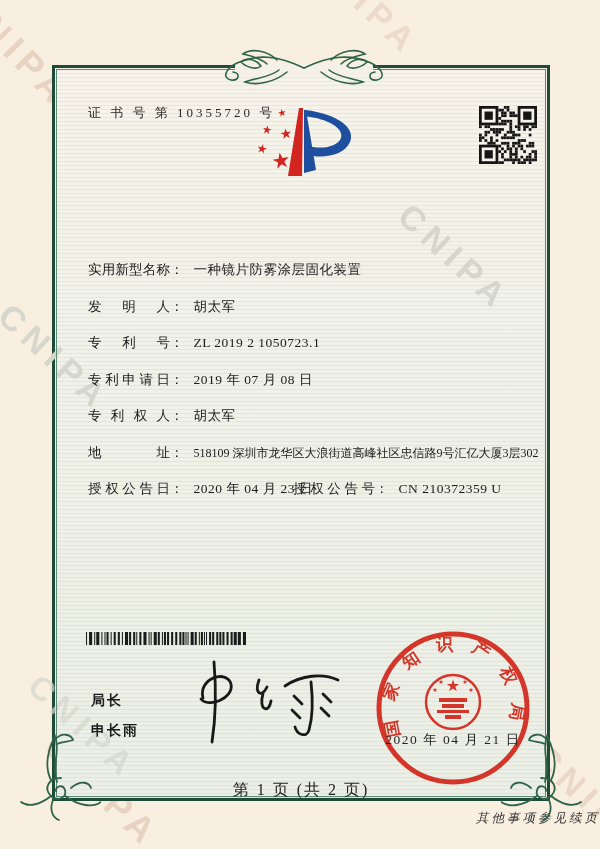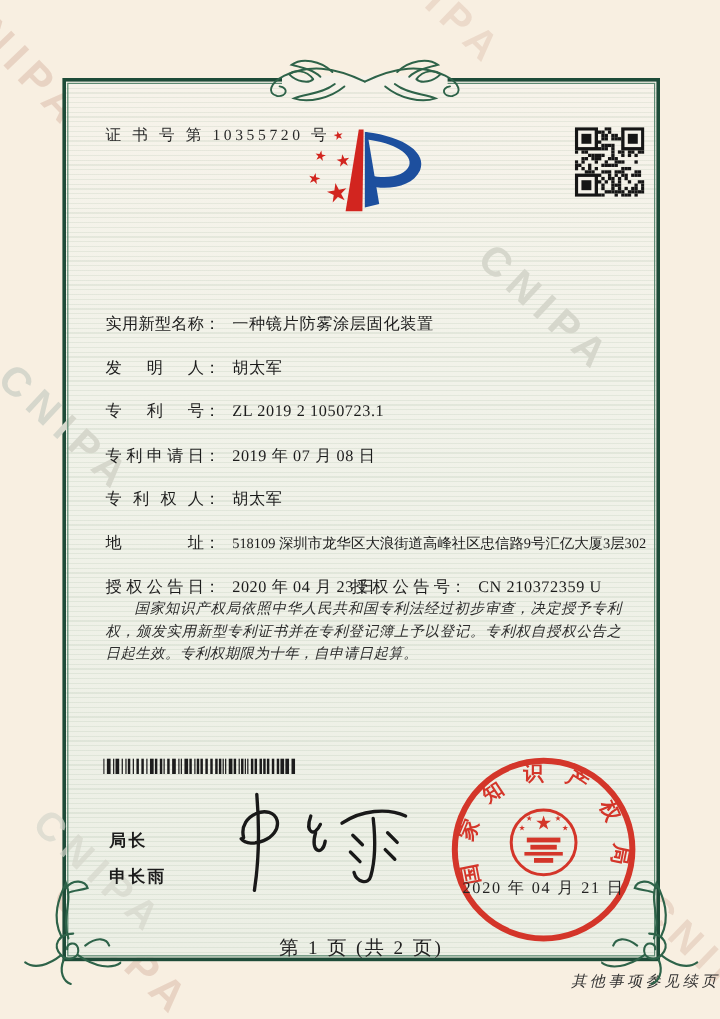--- a/index.html
+++ b/index.html
@@ -310,21 +310,20 @@
             <span>权</span>
             <span>公</span>
             <span>告</span>
             <span>号</span>
           </span><span class="colon">：</span><span class="fval">CN 210372359 U</span>
       </span>
     </div>
   </div>
 
   <div class="layer paras">
-    <p>国家知识产权局依照中华人民共和国专利法经过初步审查，决定授予专利权，颁发实用新型专利证书并在专利登记簿上予以登记。专利权自授权公告之日起生效。专利权期限为十年，自申请日起算。</p>
   </div>
 
   <svg id="barcode-svg" class="layer barcode" width="160" height="13" viewBox="0 0 156 13" preserveAspectRatio="none">
       <g fill="#1c1c1c">
         <rect x="0" y="0" width="1" height="13"></rect>
         <rect x="3" y="0" width="3" height="13"></rect>
         <rect x="8" y="0" width="1" height="13"></rect>
         <rect x="10" y="0" width="3" height="13"></rect>
         <rect x="15" y="0" width="1" height="13"></rect>
         <rect x="18" y="0" width="1" height="13"></rect>

